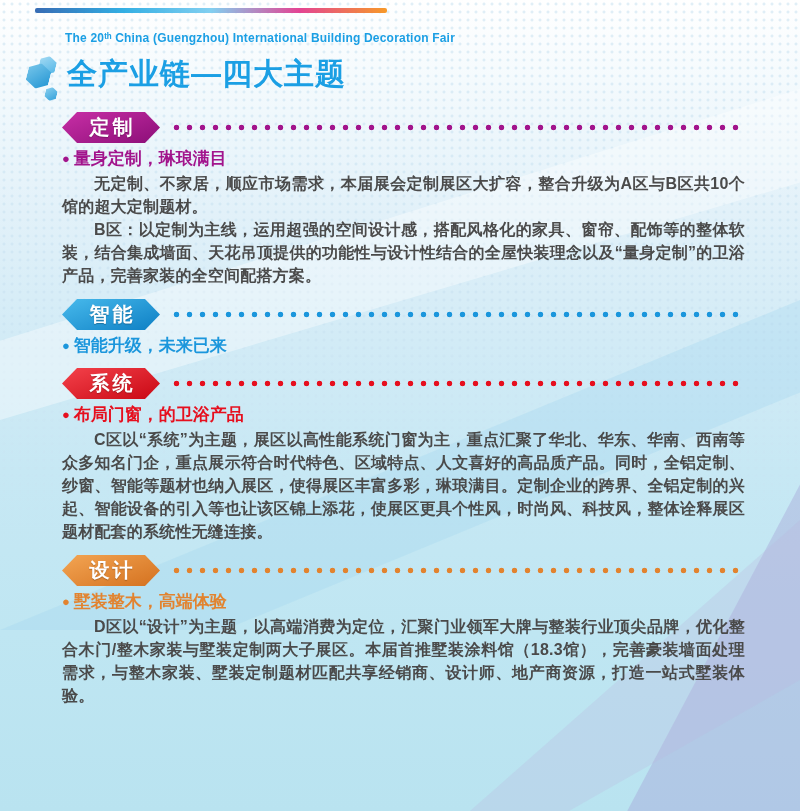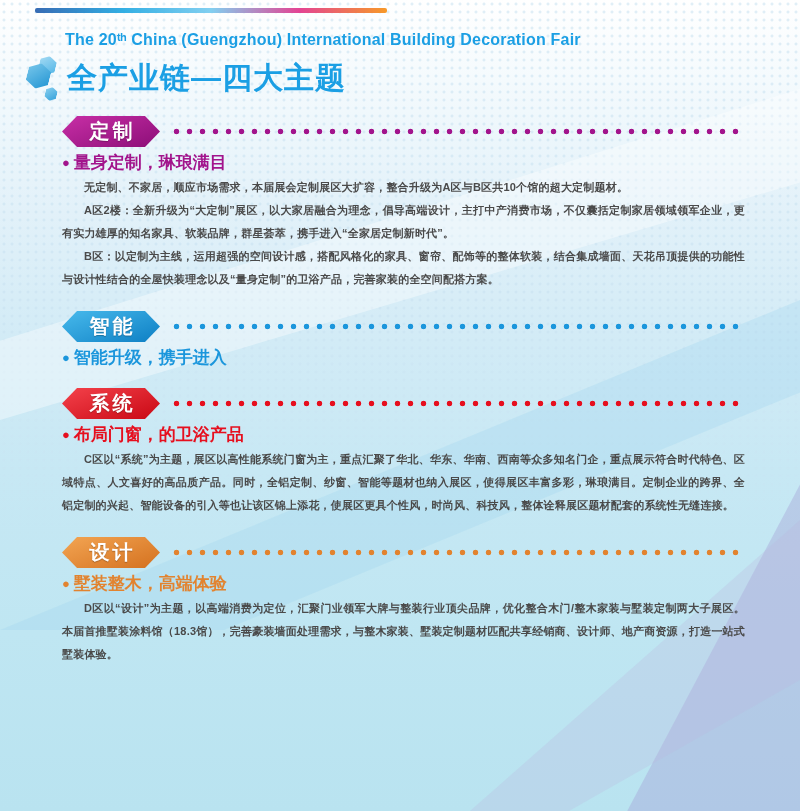--- a/index.html
+++ b/index.html
@@ -30,34 +30,34 @@
     background:rgba(164,158,212,.38);
     clip-path:polygon(100% 12%, 100% 100%, 28% 100%); }
   .shape-lavender-2 { left:470px; top:520px; width:330px; height:291px;
     background:rgba(186,182,224,.28);
     clip-path:polygon(100% 0, 100% 55%, 30% 100%, 0 100%); }
 
   .topbar { position:absolute; left:35px; top:8px; width:352px; height:5px; border-radius:2px; opacity:.95; }
 
   .content { position:relative; padding:0 55px 0 62px; }
 
-  .en-title { padding-top:31px; margin-left:3px; font-size:16px; font-weight:bold; letter-spacing:.2px; }
+  .en-title { padding-top:31px; margin-left:3px; font-size:12px; font-weight:bold; letter-spacing:.2px; }
 
   .logo { position:absolute; left:27px; top:56px; width:34px; height:46px; }
   .hex { position:absolute; clip-path:polygon(50% 0,100% 25%,100% 75%,50% 100%,0 75%,0 25%); }
   .hex-big   { left:0;  top:7px;  width:23px; height:26px; transform:rotate(14deg);
                background:linear-gradient(135deg,#7cc9ec,#1f93d2); }
   .hex-small { left:12px; top:0;  width:17px; height:19px; transform:rotate(14deg);
                background:linear-gradient(135deg,#a8dcf4,#4fb4e6); }
   .hex-tiny  { left:18px; top:31px; width:12px; height:14px; transform:rotate(14deg);
                background:linear-gradient(135deg,#8ed2f0,#2f9fda); }
 
   .main-title { margin-top:9px; margin-left:5px; font-size:30px; font-weight:800; letter-spacing:1px; }
 
-  .section { margin-top:20px; --accent:#333; --g1:#888; --g2:#555; }
+  .section { margin-top:12px; --accent:#333; --g1:#888; --g2:#555; }
   .section.first { margin-top:17px; }
 
   .ribbon-row { display:flex; align-items:center; height:31px;justify-content:center; }
   .ribbon {
     flex:0 0 auto; width:98px; height:31px;
     display:flex; align-items:center; justify-content:center;
     background:linear-gradient(160deg,var(--g1),var(--g2));
     clip-path:polygon(15px 0,calc(100% - 15px) 0,100% 50%,calc(100% - 15px) 100%,15px 100%,0 50%);
     color:#fff; font-size:20px; font-weight:bold; letter-spacing:3px;
     text-shadow:0 1px 1px rgba(0,0,0,.25);
@@ -68,21 +68,21 @@
     background-image:radial-gradient(circle,var(--accent) 2.5px,transparent 3.1px);
     background-size:13px 13px; background-repeat:repeat-x; background-position:0 center;
   }
 
   .subtitle { margin-top:5px; font-size:17px; line-height:21px; font-weight:bold; color:var(--accent);
               display:flex; align-items:center; }
   .subtitle .bullet { font-size:13px; margin-right:4px; line-height:1; }
 
   .body { margin-top:3px; }
   .body p {
-    font-size:11px; line-height:23px; font-weight:600; color:#4a4a4a;
+    font-size:16px; line-height:23px; font-weight:600; color:#4a4a4a;
     text-align:justify; text-indent:2em; letter-spacing:.2px;
   }
 </style>
 </head>
 <body>
 
 <div class="page">
   <div class="dots-texture"></div>
   <div class="shape shape-white-band"></div>
   <div class="shape shape-blue-band"></div>
@@ -107,35 +107,34 @@
             <span>定制</span>
           </div>
         <div class="dotline"></div>
       </div>
       <h3 class="subtitle">
         <span class="bullet">●</span>
         <span>量身定制，琳琅满目</span>
       </h3>
       <div class="body">
         <p>无定制、不家居，顺应市场需求，本届展会定制展区大扩容，整合升级为A区与B区共10个馆的超大定制题材。</p>
-        <p>A区2楼：全新升级为“大定制”展区，以大家居融合为理念，倡导高端设计，主打中产消费市场，不仅囊括定制家居领域领军企业，更有实力雄厚的知名家具、软装品牌，群星荟萃，携手进入“全家居定制新时代”。</p>
         <p>B区：以定制为主线，运用超强的空间设计感，搭配风格化的家具、窗帘、配饰等的整体软装，结合集成墙面、天花吊顶提供的功能性与设计性结合的全屋快装理念以及“量身定制”的卫浴产品，完善家装的全空间配搭方案。</p>
       </div>
     </section>
 
     <section class="section" style="--accent: #1b96dc; --g1: #48baec; --g2: #0d7fc4;">
       <div class="ribbon-row">
         <div class="ribbon">
             <span>智能</span>
           </div>
         <div class="dotline"></div>
       </div>
       <h3 class="subtitle">
         <span class="bullet">●</span>
-        <span>智能升级，携手进入</span>
+        <span>智能升级，未来已来</span>
       </h3>
     </section>
 
     <section class="section" style="--accent: #e60f1e; --g1: #f4424b; --g2: #c90814;">
       <div class="ribbon-row">
         <div class="ribbon">
             <span>系统</span>
           </div>
         <div class="dotline"></div>
       </div>

